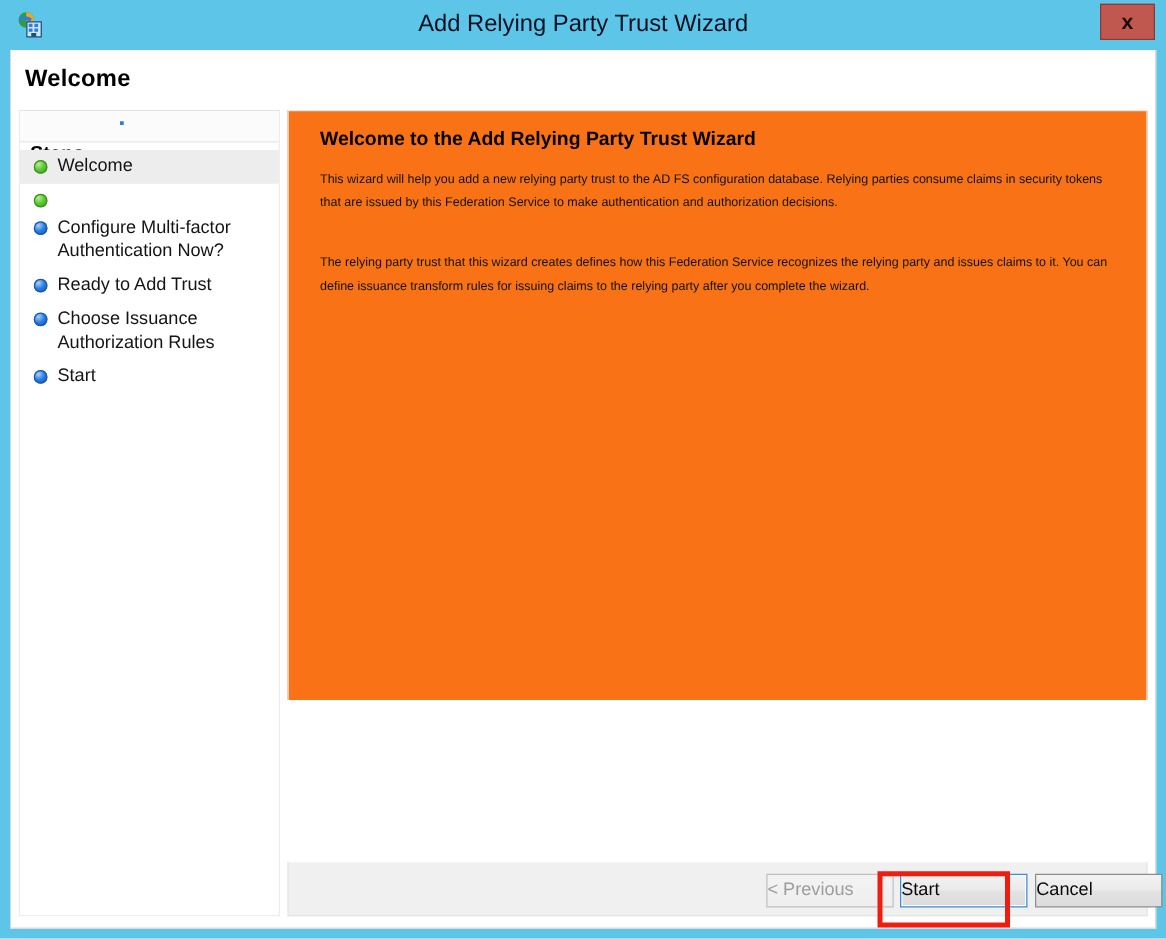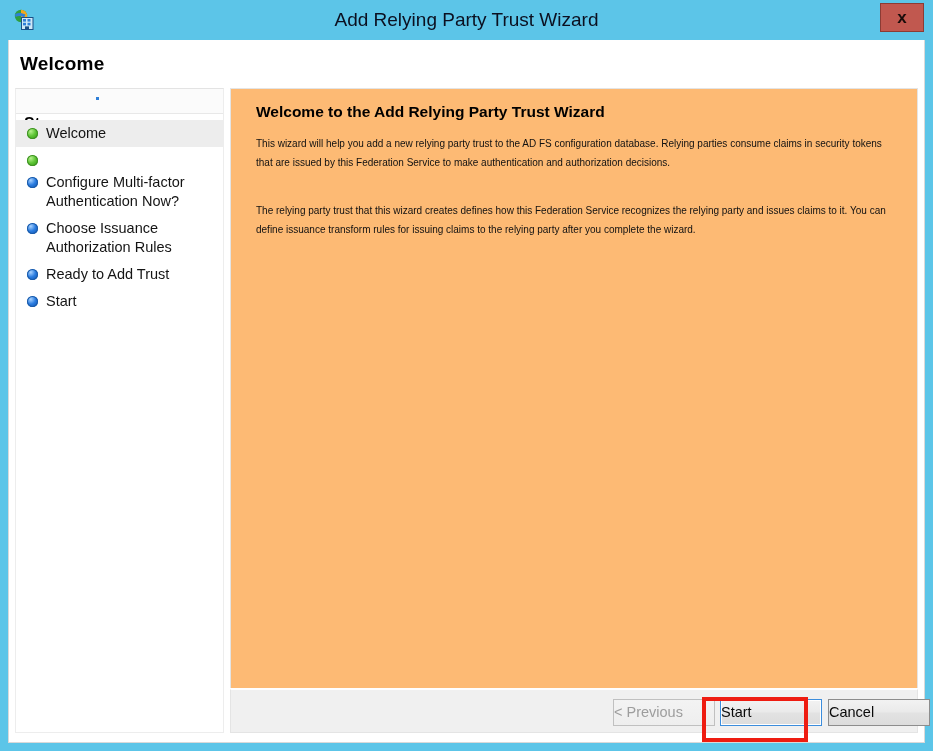--- a/index.html
+++ b/index.html
@@ -155,22 +155,22 @@
   }
   .step.link .label {
     color: #1f6cff;
   }
 
   
   #content-panel {
     position: absolute;
     left: 221px; top: 48px;
     width: 688px;
-    height: 600px;
-    background: #fdba74;
+    height: 472px;
+    background: #f97316;
     border: 1px solid #e4e4e4;
     border-bottom: none;
     box-sizing: border-box;
   }
   #content-heading {
     position: absolute;
     left: 25px; top: 14px;
     font-size: 15.5px;
     font-weight: bold;
     color: #000;
@@ -286,26 +286,26 @@
           <span class="bullet green"></span>
         </div>
 
         <div class="step">
           <span class="bullet blue"></span>
           <span class="label">Configure Multi-factor Authentication Now?</span>
         </div>
 
         <div class="step">
           <span class="bullet blue"></span>
-          <span class="label">Choose Issuance Authorization Rules</span>
+          <span class="label">Ready to Add Trust</span>
         </div>
 
         <div class="step">
           <span class="bullet blue"></span>
-          <span class="label">Ready to Add Trust</span>
+          <span class="label">Choose Issuance Authorization Rules</span>
         </div>
 
         <div class="step">
           <span class="bullet blue"></span>
           <span class="label">Start</span>
         </div>
 
       </div>
     </div>
 

